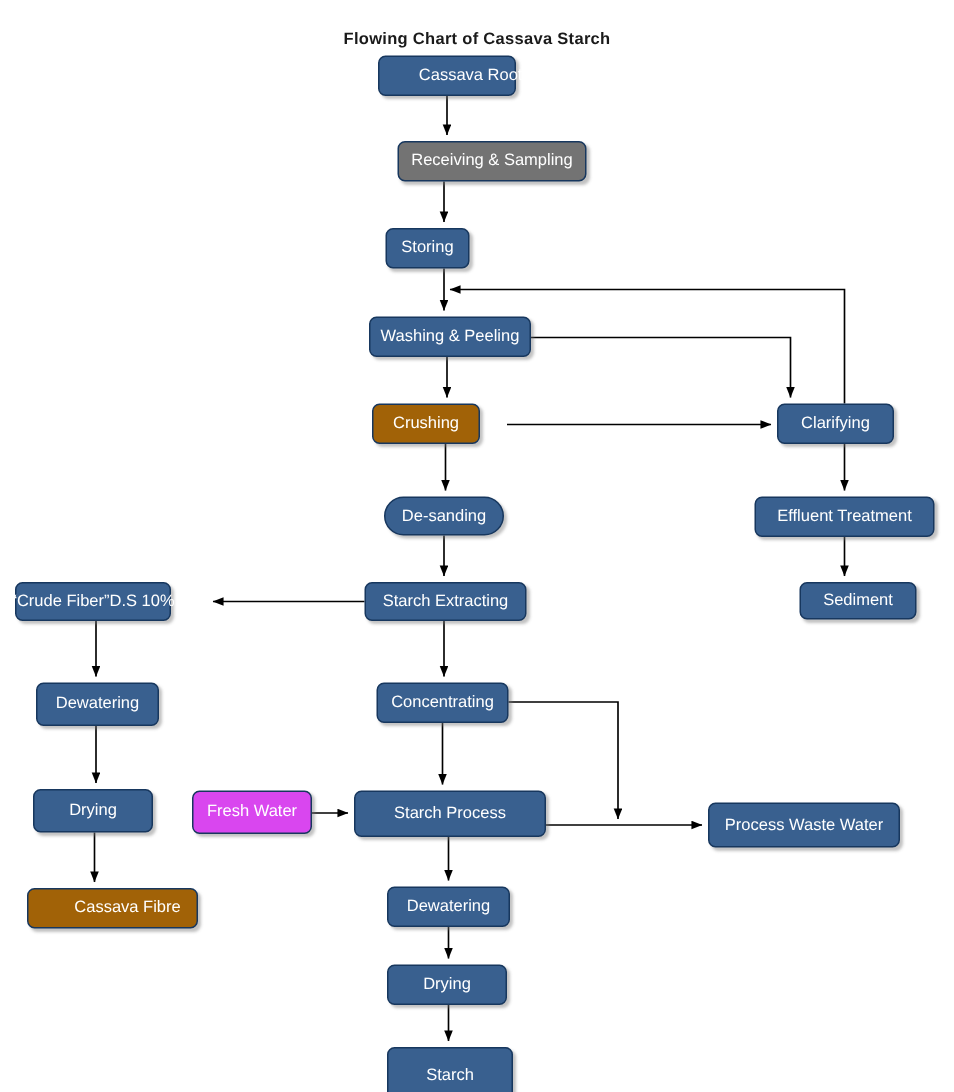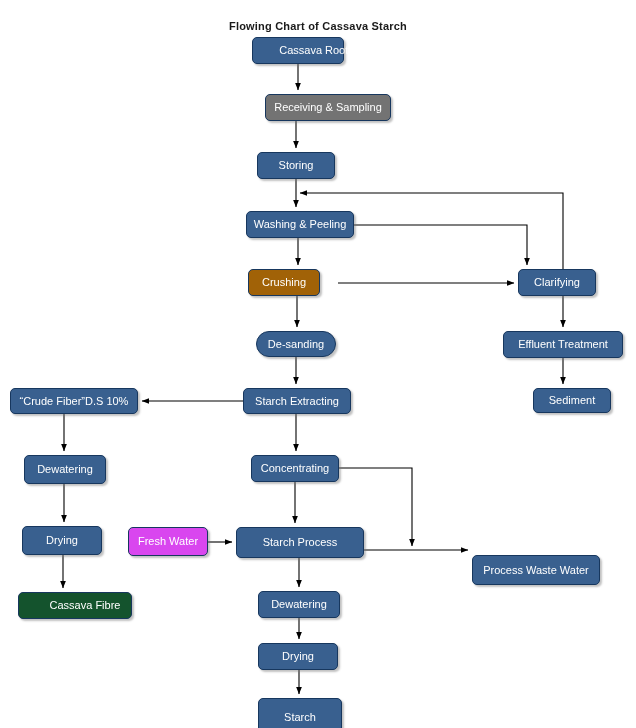--- a/index.html
+++ b/index.html
@@ -96,21 +96,21 @@
       </g>
   </svg>
 
   <div id="node-layer">
       <div class="node" style="left: 252px; top: 37px; width: 92px; height: 27px; background: rgb(57, 96, 143); border-color: rgb(23, 55, 94); color: rgb(255, 255, 255); padding-left: 37px;">
         <span>Cassava Roots</span>
       </div>
       <div class="node" style="left: 233px; top: 94px; width: 126px; height: 27px; background: #737373; border-color: rgb(23, 55, 94); color: rgb(255, 255, 255); margin-left: 32px;">
         <span>Receiving &amp; Sampling</span>
       </div>
-      <div class="node" style="left: 257px; top: 152px; width: 78px; height: 27px; background: rgb(57, 96, 143); border-color: rgb(23, 55, 94); color: rgb(255, 255, 255);">
+      <div class="node" style="left: 257px; top: 152px; width: 56px; height: 27px; background: rgb(57, 96, 143); border-color: rgb(23, 55, 94); color: rgb(255, 255, 255);">
         <span>Storing</span>
       </div>
       <div class="node" style="left: 246px; top: 211px; width: 108px; height: 27px; background: rgb(57, 96, 143); border-color: rgb(23, 55, 94); color: rgb(255, 255, 255);">
         <span>Washing &amp; Peeling</span>
       </div>
       <div class="node" style="left: 248px; top: 269px; width: 72px; height: 27px; background: #a16207; border-color: rgb(23, 55, 94); color: rgb(255, 255, 255);">
         <span>Crushing</span>
       </div>
       <div class="node" style="left: 518px; top: 269px; width: 78px; height: 27px; background: rgb(57, 96, 143); border-color: rgb(23, 55, 94); color: rgb(255, 255, 255);">
         <span>Clarifying</span>
@@ -120,42 +120,42 @@
       </div>
       <div class="node" style="left: 521px; top: 388px; width: 78px; height: 25px; background: rgb(57, 96, 143); border-color: rgb(23, 55, 94); color: rgb(255, 255, 255); margin-left: 12px;">
         <span>Sediment</span>
       </div>
       <div class="node" style="left: 256px; top: 331px; width: 80px; height: 26px; background: rgb(57, 96, 143); border-color: rgb(23, 55, 94); color: rgb(255, 255, 255); border-radius: 13px;">
         <span>De-sanding</span>
       </div>
       <div class="node" style="left: 243px; top: 388px; width: 108px; height: 26px; background: rgb(57, 96, 143); border-color: rgb(23, 55, 94); color: rgb(255, 255, 255);">
         <span>Starch Extracting</span>
       </div>
-      <div class="node" style="left: 10px; top: 388px; width: 128px; height: 26px; background: rgb(57, 96, 143); border-color: rgb(23, 55, 94); color: rgb(255, 255, 255);">
+      <div class="node" style="left: 10px; top: 388px; width: 104px; height: 26px; background: rgb(57, 96, 143); border-color: rgb(23, 55, 94); color: rgb(255, 255, 255);">
         <span>“Crude Fiber”D.S 10%</span>
       </div>
       <div class="node" style="left: 24px; top: 455px; width: 82px; height: 29px; background: rgb(57, 96, 143); border-color: rgb(23, 55, 94); color: rgb(255, 255, 255);">
         <span>Dewatering</span>
       </div>
       <div class="node" style="left: 22px; top: 526px; width: 80px; height: 29px; background: rgb(57, 96, 143); border-color: rgb(23, 55, 94); color: rgb(255, 255, 255);">
         <span>Drying</span>
       </div>
-      <div class="node" style="left: 18px; top: 592px; width: 114px; height: 27px; background: #14532d; border-color: rgb(23, 55, 94); color: rgb(255, 255, 255); padding-left: 20px;">
+      <div class="node" style="left: 18px; top: 592px; width: 114px; height: 27px; background: #a16207; border-color: rgb(23, 55, 94); color: rgb(255, 255, 255); padding-left: 20px;">
         <span>Cassava Fibre</span>
       </div>
       <div class="node" style="left: 251px; top: 455px; width: 88px; height: 27px; background: rgb(57, 96, 143); border-color: rgb(23, 55, 94); color: rgb(255, 255, 255);">
         <span>Concentrating</span>
       </div>
       <div class="node" style="left: 128px; top: 527px; width: 80px; height: 29px; background: #d946ef; border-color: rgb(23, 55, 94); color: rgb(255, 255, 255);">
         <span>Fresh Water</span>
       </div>
       <div class="node" style="left: 236px; top: 527px; width: 128px; height: 31px; background: rgb(57, 96, 143); border-color: rgb(23, 55, 94); color: rgb(255, 255, 255);">
         <span>Starch Process</span>
       </div>
-      <div class="node" style="left: 472px; top: 535px; width: 128px; height: 30px; background: rgb(57, 96, 143); border-color: rgb(23, 55, 94); color: rgb(255, 255, 255); margin-top: 20px;">
+      <div class="node" style="left: 472px; top: 535px; width: 128px; height: 30px; background: rgb(57, 96, 143); border-color: rgb(23, 55, 94); color: rgb(255, 255, 255);">
         <span>Process Waste Water</span>
       </div>
       <div class="node" style="left: 258px; top: 591px; width: 82px; height: 27px; background: rgb(57, 96, 143); border-color: rgb(23, 55, 94); color: rgb(255, 255, 255);">
         <span>Dewatering</span>
       </div>
       <div class="node" style="left: 258px; top: 643px; width: 80px; height: 27px; background: rgb(57, 96, 143); border-color: rgb(23, 55, 94); color: rgb(255, 255, 255);">
         <span>Drying</span>
       </div>
       <div class="node" style="left: 258px; top: 698px; width: 84px; height: 39px; background: rgb(57, 96, 143); border-color: rgb(23, 55, 94); color: rgb(255, 255, 255);">
         <span>Starch</span>

